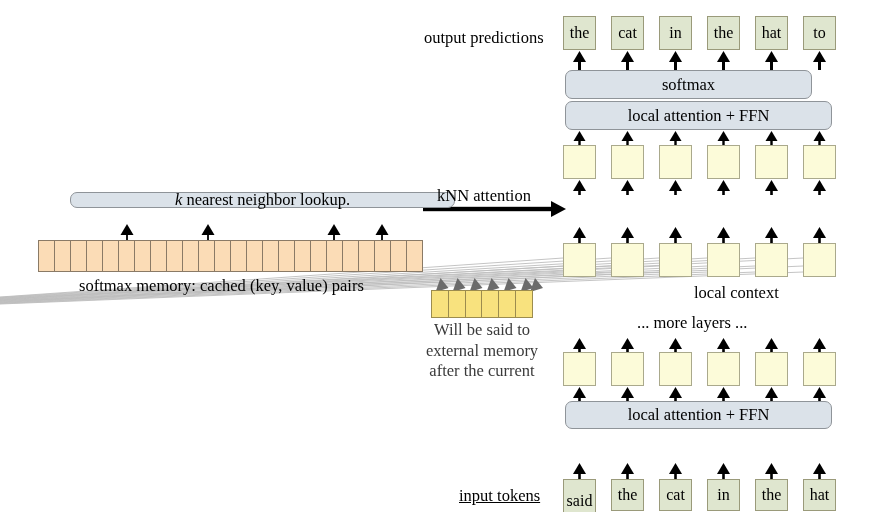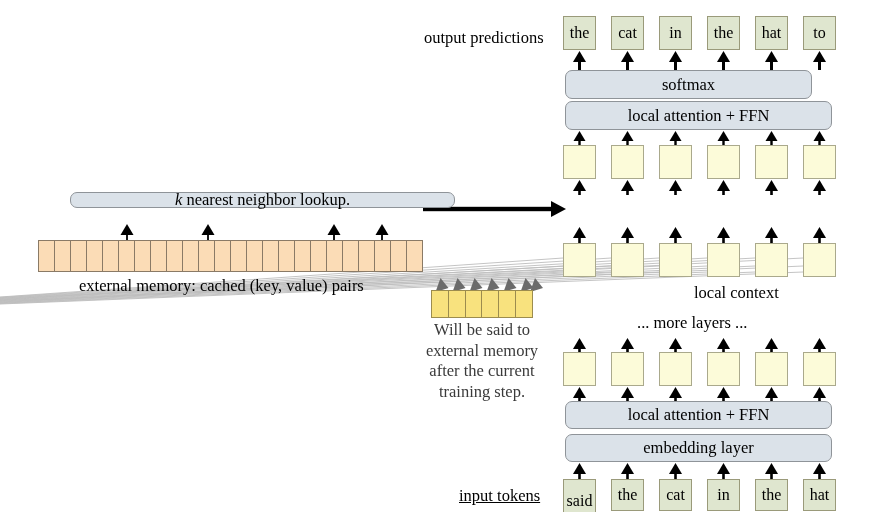--- a/index.html
+++ b/index.html
@@ -237,37 +237,37 @@
       <div class="memcell" style="flex: 1 1 0px; height: 100%; border-right-width: 0px;"></div>
       <div class="memcell" style="flex: 1 1 0px; height: 100%; border-right-width: 0px;"></div>
       <div class="memcell" style="flex: 1 1 0px; height: 100%; border-right-width: 0px;"></div>
       <div class="memcell" style="flex: 1 1 0px; height: 100%; border-right-width: 0px;"></div>
       <div class="memcell" style="flex: 1 1 0px; height: 100%; border-right-width: 0px;"></div>
       <div class="memcell" style="flex: 1 1 0px; height: 100%; border-right-width: 0px;"></div>
       <div class="memcell" style="flex: 1 1 0px; height: 100%; border-right-width: 0px;"></div>
       <div class="memcell" style="flex: 1 1 0px; height: 100%; border-right-width: 1px;"></div>
     </div>
 
-  <div class="abs lbl" style="left:79px; top:276px;">external memory: cached (key, value) pairs</div>
-
+  <div class="abs lbl" style="left:79px; top:276px;">softmax memory: cached (key, value) pairs</div>
+
+  <div class="abs lbl" style="left:437px; top:186px;">kNN attention</div>
 
   <div class="abs" id="pending-bar" style="left:431px; top:290px; width:102px; height:26px; display:flex;">
       <div class="pendcell" style="flex: 1 1 0px; height: 100%; border-right-width: 0px;"></div>
       <div class="pendcell" style="flex: 1 1 0px; height: 100%; border-right-width: 0px;"></div>
       <div class="pendcell" style="flex: 1 1 0px; height: 100%; border-right-width: 0px;"></div>
       <div class="pendcell" style="flex: 1 1 0px; height: 100%; border-right-width: 0px;"></div>
       <div class="pendcell" style="flex: 1 1 0px; height: 100%; border-right-width: 0px;"></div>
       <div class="pendcell" style="flex: 1 1 0px; height: 100%; border-right-width: 1px;"></div>
     </div>
 
   <div class="abs" style="left:409px; top:320px; width:146px; text-align:center;">
     <div class="lbl lbl-gray">Will be said to</div>
     <div class="lbl lbl-gray">external memory</div>
     <div class="lbl lbl-gray">after the current</div>
-    <div class="lbl lbl-gray">training step.</div>
   </div>
 
   <div class="abs lbl" style="left:424px; top:28px;">output predictions</div>
 
   <div class="abs" id="output-token-row" style="left:563px; top:16px; width:294px; height:38px;">
       <div class="abs tokbox" style="left: 0px; top: 0px; width: 33px; height: 34px;">the</div>
       <div class="abs tokbox" style="left: 48px; top: 0px; width: 33px; height: 34px;">cat</div>
       <div class="abs tokbox" style="left: 96px; top: 0px; width: 33px; height: 34px;">in</div>
       <div class="abs tokbox" style="left: 144px; top: 0px; width: 33px; height: 34px;">the</div>
       <div class="abs tokbox" style="left: 192px; top: 0px; width: 33px; height: 34px;">hat</div>
@@ -311,23 +311,20 @@
       <div class="abs actbox" style="left: 96px; top: 0px; width: 33px; height: 34px;"></div>
       <div class="abs actbox" style="left: 144px; top: 0px; width: 33px; height: 34px;"></div>
       <div class="abs actbox" style="left: 192px; top: 0px; width: 33px; height: 34px;"></div>
       <div class="abs actbox" style="left: 240px; top: 0px; width: 33px; height: 34px;"></div>
     </div>
 
   <div class="abs layerbar" style="left:565px; top:401px; width:267px; height:28px;">
     <span>local attention + FFN</span>
   </div>
 
-  <div class="abs layerbar" style="left:565px; top:434px; width:267px; height:28px;">
-    <span>embedding layer</span>
-  </div>
 
   <div class="abs lbl" style="left:459px; top:486px;text-decoration:underline;">input tokens</div>
 
   <div class="abs" id="input-token-row" style="left:563px; top:479px; width:294px; height:32px;">
       <div class="abs tokbox" style="left: 0px; top: 0px; width: 33px; height: 44px;">said</div>
       <div class="abs tokbox" style="left: 48px; top: 0px; width: 33px; height: 32px;">the</div>
       <div class="abs tokbox" style="left: 96px; top: 0px; width: 33px; height: 32px;">cat</div>
       <div class="abs tokbox" style="left: 144px; top: 0px; width: 33px; height: 32px;">in</div>
       <div class="abs tokbox" style="left: 192px; top: 0px; width: 33px; height: 32px;">the</div>
       <div class="abs tokbox" style="left: 240px; top: 0px; width: 33px; height: 32px;">hat</div>

